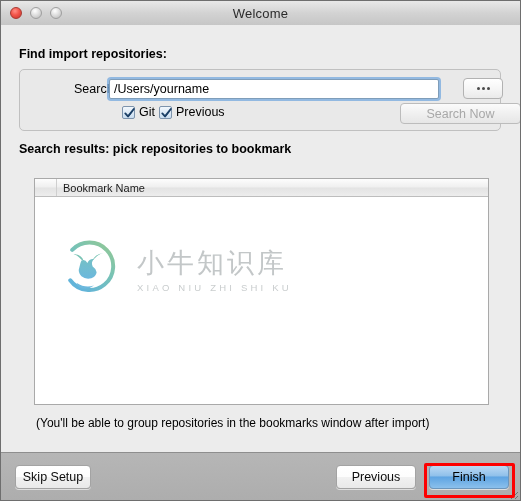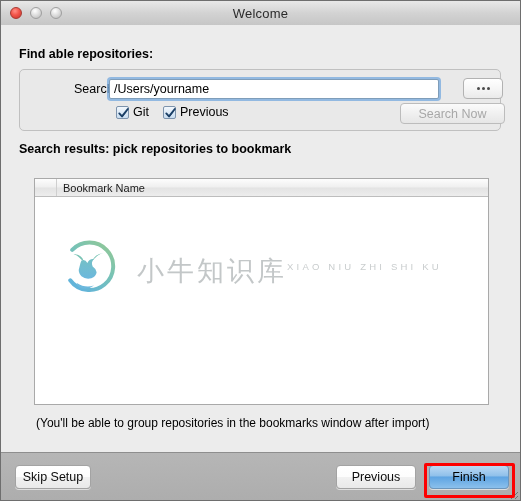--- a/index.html
+++ b/index.html
@@ -135,25 +135,25 @@
   .dots-glyph { display: flex; gap: 2px; align-items: center; }
   .dots-glyph span {
     display: block;
     width: 3px; height: 3px;
     background: #4a4a4a;
     border-radius: 50%;
   }
 
   .checkbox-row {
     position: absolute;
-    left: 96px;
+    left: 102px;
     top: 35px;
     display: flex;
     align-items: center;
-    gap: 14px;
+    gap: 4px;
     justify-content: center;
   }
   .cb-item {
     display: flex;
     align-items: center;
     gap: 4px;
     cursor: default;
   }
   .cb-box {
     width: 13px; height: 13px;
@@ -165,21 +165,21 @@
   }
   .cb-box svg { position: absolute; left: 0; top: 0; }
   .cb-label {
     font-size: 12.5px;
     color: #000;
   }
   .search-now {
     position: absolute;
     left: 380px;
     top: 33px;
-    width: 105px;
+    width: 121px;
     height: 21px;
     box-sizing: border-box;
     background: linear-gradient(to bottom, #fbfbfb 0%, #f0f0f0 50%, #e6e6e6 100%);
     border: 1px solid #bcbcbc;
     border-radius: 4px;
     display: flex;
     align-items: center;
     justify-content: center;
     font-size: 12.5px;
     color: #a8a8a8;
@@ -232,21 +232,21 @@
     top: 34px;
     width: 400px;
     height: 80px;
     display: flex;
     align-items: center;
     gap: 12px;
     pointer-events: none;
     user-select: none;
   }
   .wm-logo { width: 66px; height: 66px; flex: none; }
-  .wm-text { display: flex; flex-direction: row; justify-content: center; }
+  .wm-text { display: flex; flex-direction: column; justify-content: center; }
   .wm-cn {
     font-size: 27px;
     color: #c3c7c8;
     letter-spacing: 3px;
     line-height: 1.05;
     font-family: "DejaVu Sans", sans-serif;
   }
   .wm-en {
     font-size: 9.5px;
     color: #c9cdce;
@@ -323,21 +323,21 @@
     <div class="traffic">
       <div class="light close"></div>
       <div class="light min"></div>
       <div class="light max"></div>
     </div>
     <div class="title-text">Welcome</div>
   </div>
 
   <div class="content">
 
-    <div class="section-title" id="find-title">Find able repositories:</div>
+    <div class="section-title" id="find-title">Find import repositories:</div>
 
     <div class="groupbox">
       <div class="search-label">Search in:</div>
 
       <input class="path-field" type="text" id="path-input" value="/Users/yourname" style="">
 
       <div class="dots-btn">
         <span class="dots-glyph">
           <span></span>
             <span></span>

